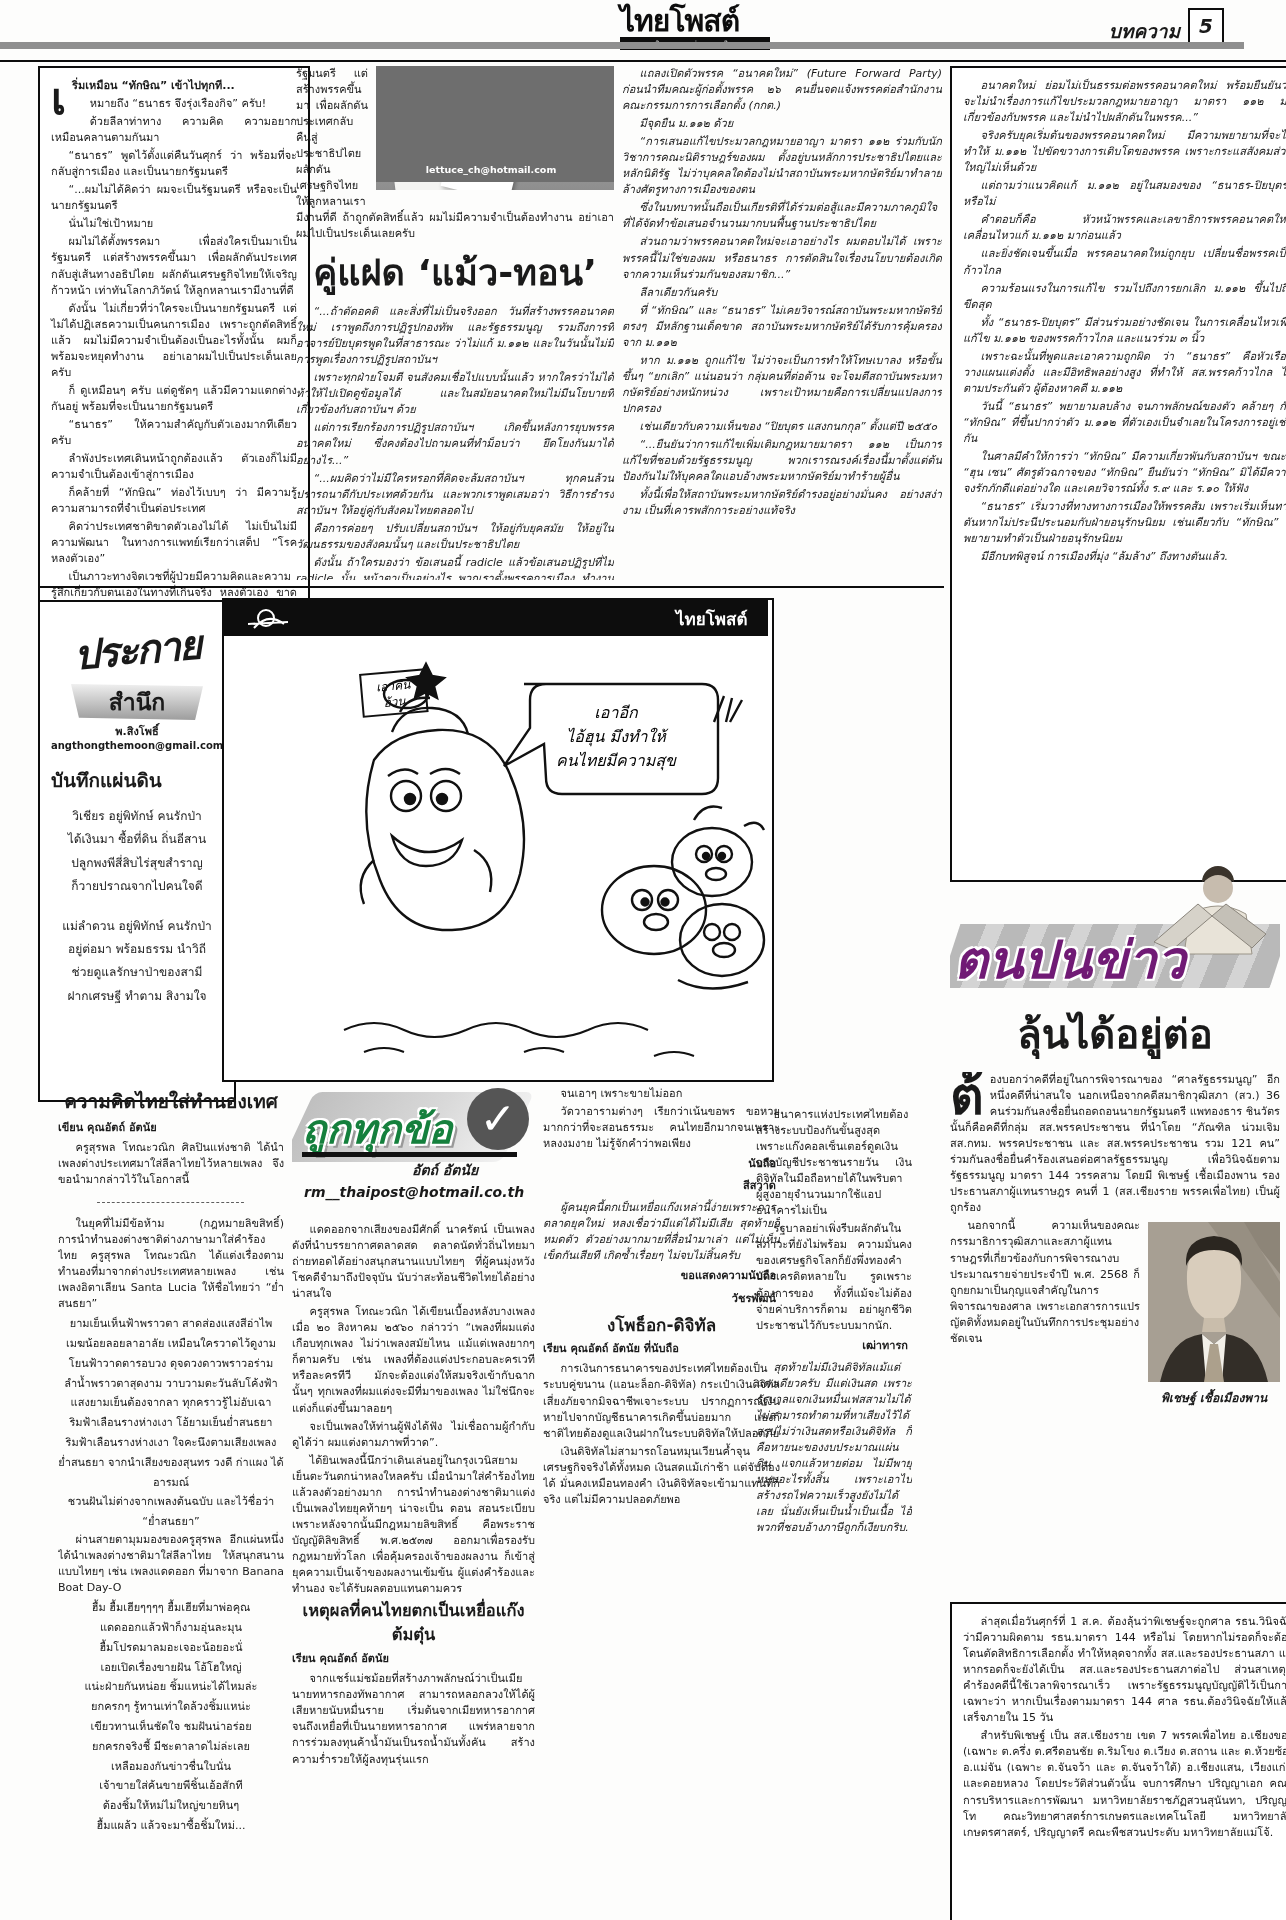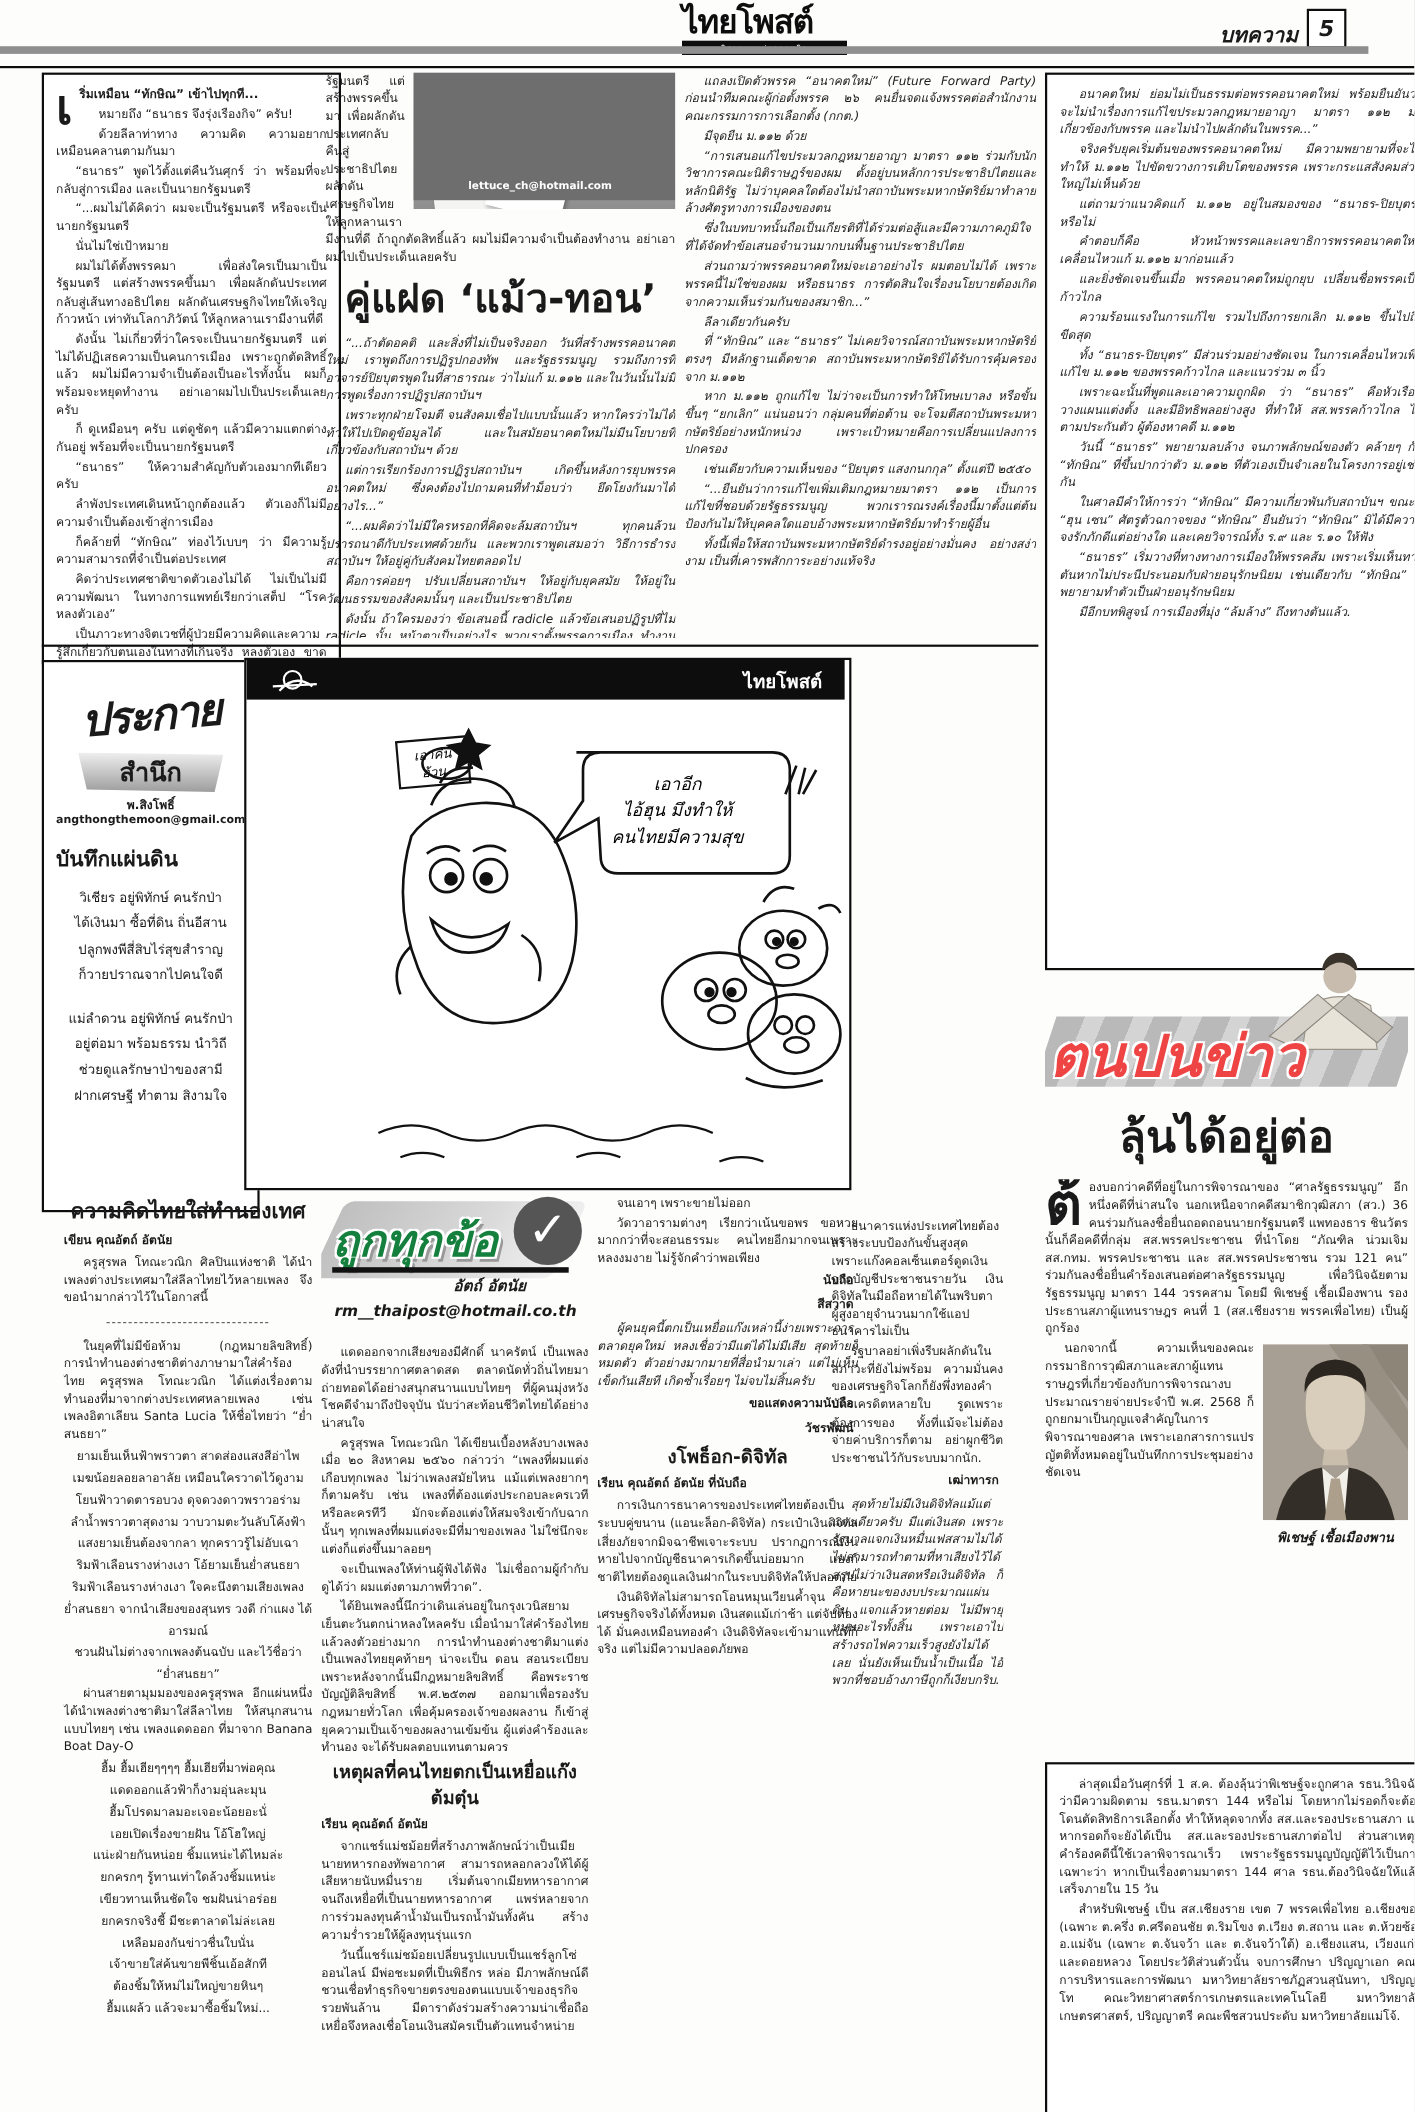--- a/index.html
+++ b/index.html
@@ -54,21 +54,21 @@
         background:#555;display:flex;align-items:center;justify-content:center;}
   .mh-thuk .chk span{color:#fff;font-size:44px;font-weight:900;line-height:1;}
   .mh-thuk .bar{position:absolute;left:10px;top:66px;width:215px;height:5px;background:#111;}
   .mh-thuk .sub{position:absolute;left:120px;top:74px;font-size:14px;font-weight:900;font-style:italic;}
   .mh-thuk .em{position:absolute;left:12px;top:96px;font-size:14px;font-weight:700;font-style:italic;}
   
   .mh-ton{position:absolute;left:950px;top:866px;width:330px;height:142px;overflow:hidden;}
   .mh-ton .smudge{position:absolute;left:0;top:58px;width:330px;height:64px;background:
         repeating-linear-gradient(95deg,#b9b9b9 0 26px,#d4d4d4 26px 44px);transform:skewX(-18deg);}
   .mh-ton .word{position:absolute;left:4px;top:52px;font-size:52px;font-weight:900;font-style:italic;
-        color:#ef4444;text-shadow:2px 2px 0 #fff,-2px -2px 0 #fff,2px -2px 0 #fff,-2px 2px 0 #fff;}
+        color:#701a75;text-shadow:2px 2px 0 #fff,-2px -2px 0 #fff,2px -2px 0 #fff,-2px 2px 0 #fff;}
   .mh-ton svg{position:absolute;right:6px;top:0;}
   
   .prakai{position:absolute;left:38px;top:600px;width:172px;height:478px;}
   .prakai .script{font-size:40px;font-weight:900;font-style:italic;transform:rotate(-5deg);
         text-align:center;margin-top:6px;letter-spacing:-2px;}
   .prakai .ribbon{width:132px;height:36px;margin:2px auto 0;background:linear-gradient(#efefef,#9d9d9d);
         clip-path:polygon(0 0,100% 6%,94% 100%,6% 94%);display:flex;align-items:center;justify-content:center;
         font-size:23px;font-weight:900;}
   .prakai .auth{text-align:center;font-size:11px;font-weight:700;margin-top:2px;}
   .prakai .mail{text-align:center;font-size:10px;font-weight:700;}
@@ -370,21 +370,20 @@
     <p>แดดออกจากเสียงของมีศักดิ์ นาครัตน์ เป็นเพลงดังที่นำบรรยากาศตลาดสด ตลาดนัดทั่วถิ่นไทยมาถ่ายทอดได้อย่างสนุกสนานแบบไทยๆ ที่ผู้คนมุ่งหวังโชคดีจำมาถึงปัจจุบัน นับว่าสะท้อนชีวิตไทยได้อย่างน่าสนใจ</p>
         <p>ครูสุรพล โทณะวณิก ได้เขียนเบื้องหลังบางเพลง เมื่อ ๒๐ สิงหาคม ๒๕๖๐ กล่าวว่า “เพลงที่ผมแต่งเกือบทุกเพลง ไม่ว่าเพลงสมัยไหน แม้แต่เพลงยากๆ ก็ตามครับ เช่น เพลงที่ต้องแต่งประกอบละครเวที หรือละครทีวี มักจะต้องแต่งให้สมจริงเข้ากับฉากนั้นๆ ทุกเพลงที่ผมแต่งจะมีที่มาของเพลง ไม่ใช่นึกจะแต่งก็แต่งขึ้นมาลอยๆ</p>
         <p>จะเป็นเพลงให้ท่านผู้ฟังได้ฟัง ไม่เชื่อถามผู้กำกับดูได้ว่า ผมแต่งตามภาพที่วาด”.</p>
         <p>ได้ยินเพลงนี้นึกว่าเดินเล่นอยู่ในกรุงเวนิสยามเย็นตะวันตกน่าหลงใหลครับ เมื่อนำมาใส่คำร้องไทยแล้วลงตัวอย่างมาก การนำทำนองต่างชาติมาแต่งเป็นเพลงไทยยุคท้ายๆ น่าจะเป็น ดอน สอนระเบียบ เพราะหลังจากนั้นมีกฎหมายลิขสิทธิ์ คือพระราชบัญญัติลิขสิทธิ์ พ.ศ.๒๕๓๗ ออกมาเพื่อรองรับกฎหมายทั่วโลก เพื่อคุ้มครองเจ้าของผลงาน ก็เข้าสู่ยุคความเป็นเจ้าของผลงานเข้มข้น ผู้แต่งคำร้องและทำนอง จะได้รับผลตอบแทนตามควร</p>
       </div>
     <div class="headline-md" style="font-size:16.5px">เหตุผลที่คนไทยตกเป็นเหยื่อแก๊งต้มตุ๋น</div>
     <p class="byline">เรียน คุณอัตถ์ อัตนัย</p>
     <div>
 
     <p>จากแชร์แม่ชม้อยที่สร้างภาพลักษณ์ว่าเป็นเมียนายทหารกองทัพอากาศ สามารถหลอกลวงให้ได้ผู้เสียหายนับหมื่นราย เริ่มต้นจากเมียทหารอากาศจนถึงเหยื่อที่เป็นนายทหารอากาศ แพร่หลายจากการร่วมลงทุนค้าน้ำมันเป็นรถน้ำมันทั้งคัน สร้างความร่ำรวยให้ผู้ลงทุนรุ่นแรก</p>
-        <p>วันนี้แชร์แม่ชม้อยเปลี่ยนรูปแบบเป็นแชร์ลูกโซ่ออนไลน์ มีพ่อชะมดที่เป็นพิธีกร หล่อ มีภาพลักษณ์ดี ชวนเชื่อทำธุรกิจขายตรงของตนแบบเจ้าของธุรกิจรวยพันล้าน มีดาราดังร่วมสร้างความน่าเชื่อถือ เหยื่อจึงหลงเชื่อโอนเงินสมัครเป็นตัวแทนจำหน่าย</p>
       </div>
   </div>
 
   <div class="col cc">
     <div>
 
     <p>จนเอาๆ เพราะขายไม่ออก</p>
         <p>วัดวาอารามต่างๆ เรียกว่าเน้นขอพร ขอหวย มากกว่าที่จะสอนธรรมะ คนไทยอีกมากจนเพราะหลงงมงาย ไม่รู้จักคำว่าพอเพียง</p>
       </div>
     <p class="sign">นับถือ</p>

